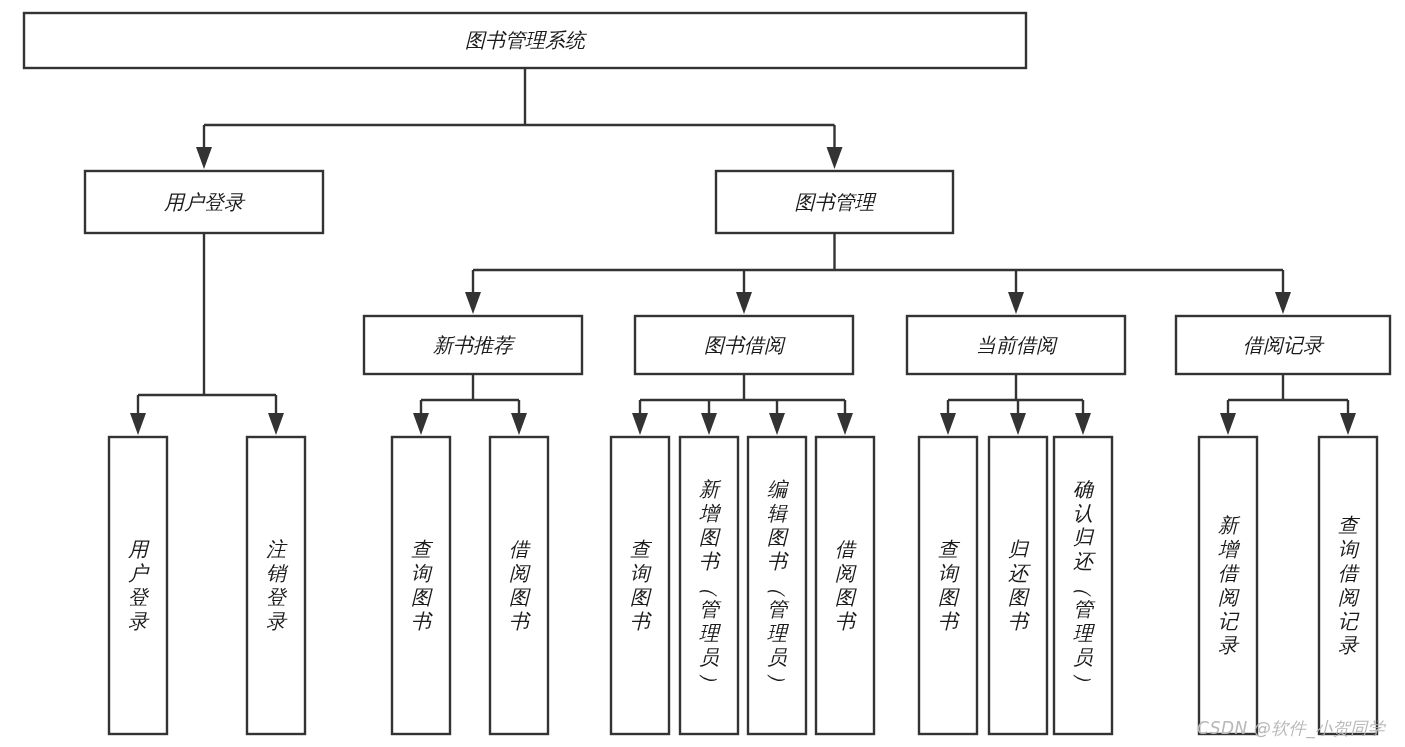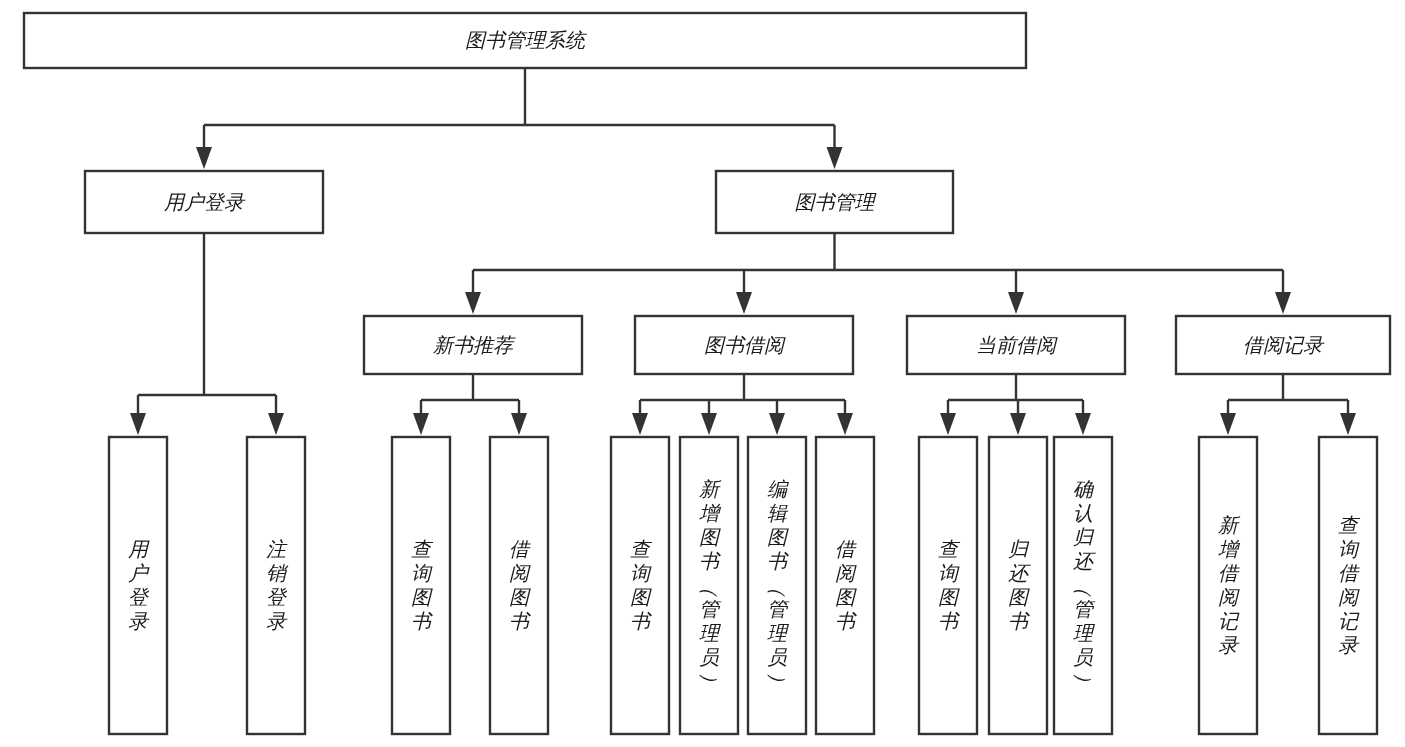--- a/index.html
+++ b/index.html
@@ -260,13 +260,14 @@
           <rect x="1315" y="437" width="58" height="297" class="node-box"></rect>
           <text x="1344" y="532.22" class="node-label-vertical">查</text>
           <text x="1344" y="556.22" class="node-label-vertical">询</text>
           <text x="1344" y="580.22" class="node-label-vertical">借</text>
           <text x="1344" y="604.22" class="node-label-vertical">阅</text>
           <text x="1344" y="628.22" class="node-label-vertical">记</text>
           <text x="1344" y="652.22" class="node-label-vertical">录</text>
         </g>
       </g>
   </svg>
+  <div class="watermark-text" style="left: 1193px; top: 717px;">CSDN @软件_小贺同学</div>
 </div>
 
 </body></html>

